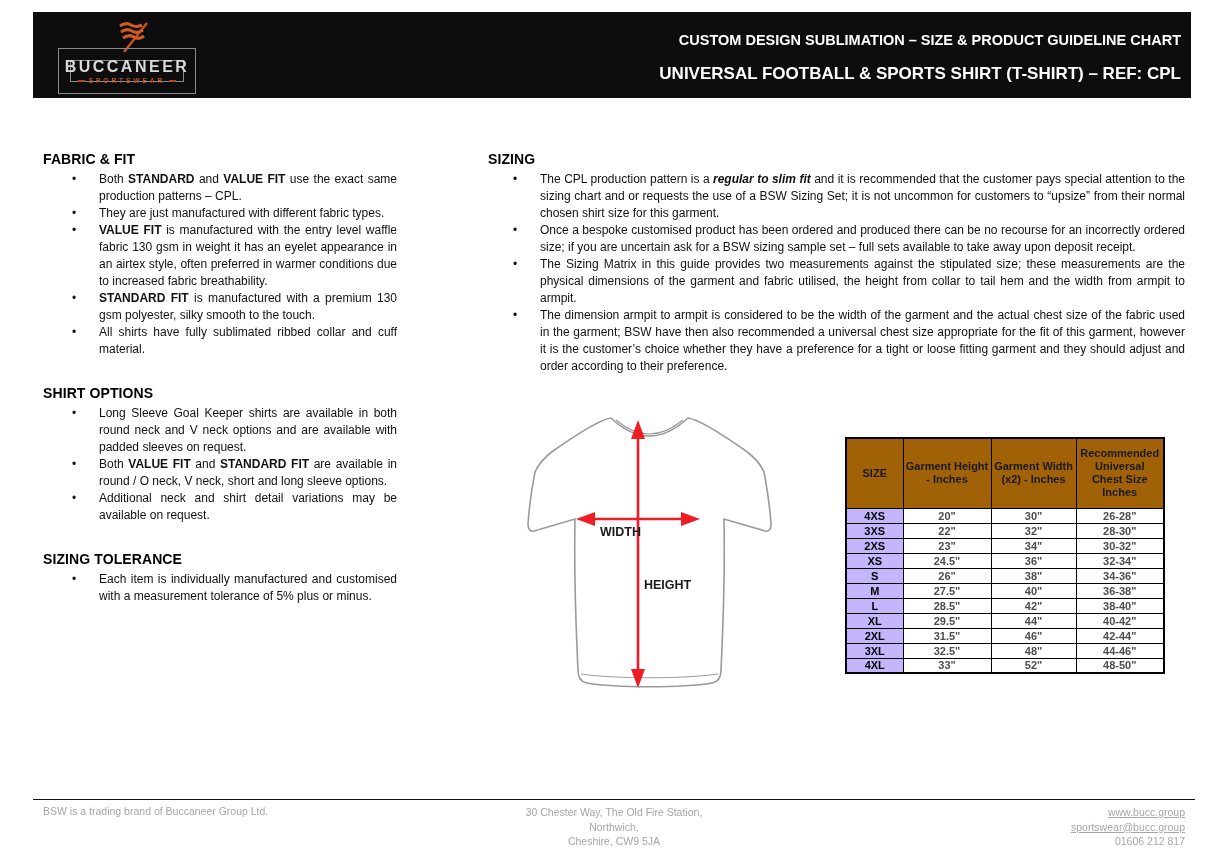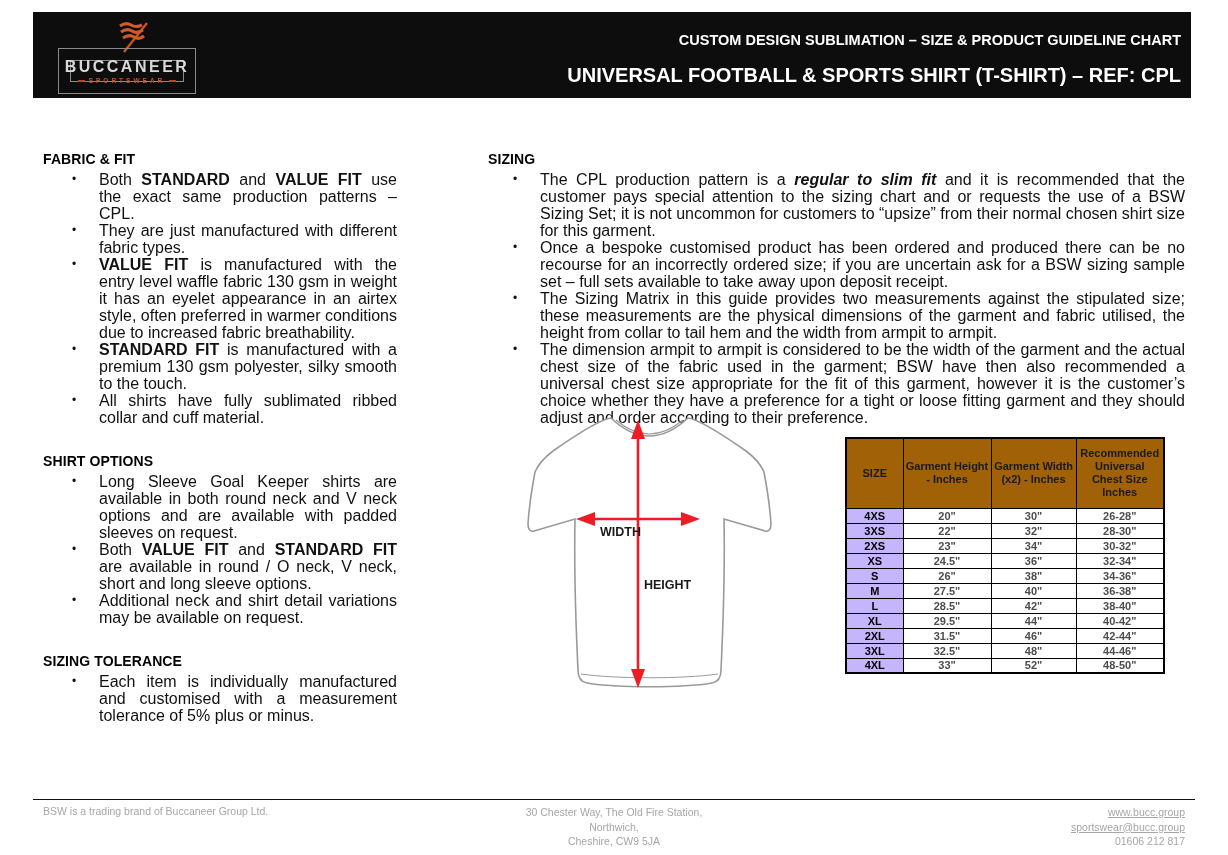--- a/index.html
+++ b/index.html
@@ -29,36 +29,36 @@
     color:#c8521f;font-weight:700;font-size:6.5px;letter-spacing:3px;white-space:nowrap;
   }
   .logo-flag{position:absolute;left:78px;top:4px;}
   .header-titles{
     position:absolute;right:10px;top:0;height:100%;width:700px;text-align:right;color:#ffffff;
   }
   .header-title-1{
     position:absolute;right:0;top:20px;font-size:14.5px;font-weight:700;white-space:nowrap;
   }
   .header-title-2{
-    position:absolute;right:0;top:52px;font-size:20px;font-weight:700;white-space:nowrap;
+    position:absolute;right:0;top:52px;font-size:17px;font-weight:700;white-space:nowrap;
   }
   
   .col{position:absolute;top:151px;}
   .col-left{left:43px;width:354px;}
   .col-right{left:488px;width:697px;}
   .section-heading{
     font-size:14px;font-weight:700;color:#000;margin:0 0 4px 0;letter-spacing:0.1px;
   }
   .section + .section{margin-top:27px;}
   ul.bullets{
     list-style:none;margin:0;padding:0 0 0 29px;
   }
   .col-right ul.bullets{padding-left:25px;}
   ul.bullets li{
-    position:relative;padding-left:27px;font-size:16px;line-height:17px;
+    position:relative;padding-left:27px;font-size:12px;line-height:17px;
     text-align:justify;color:#111;
   }
   ul.bullets li::before{
     content:"\2022";position:absolute;left:0;top:0;font-size:12px;
   }
   
   .tshirt-diagram{position:absolute;left:505px;top:408px;}
   .diagram-label{font-family:"Liberation Sans",sans-serif;font-weight:700;font-size:12.5px;fill:#1a1a1a;}
   
   .size-table-wrap{position:absolute;left:845px;top:437px;}

